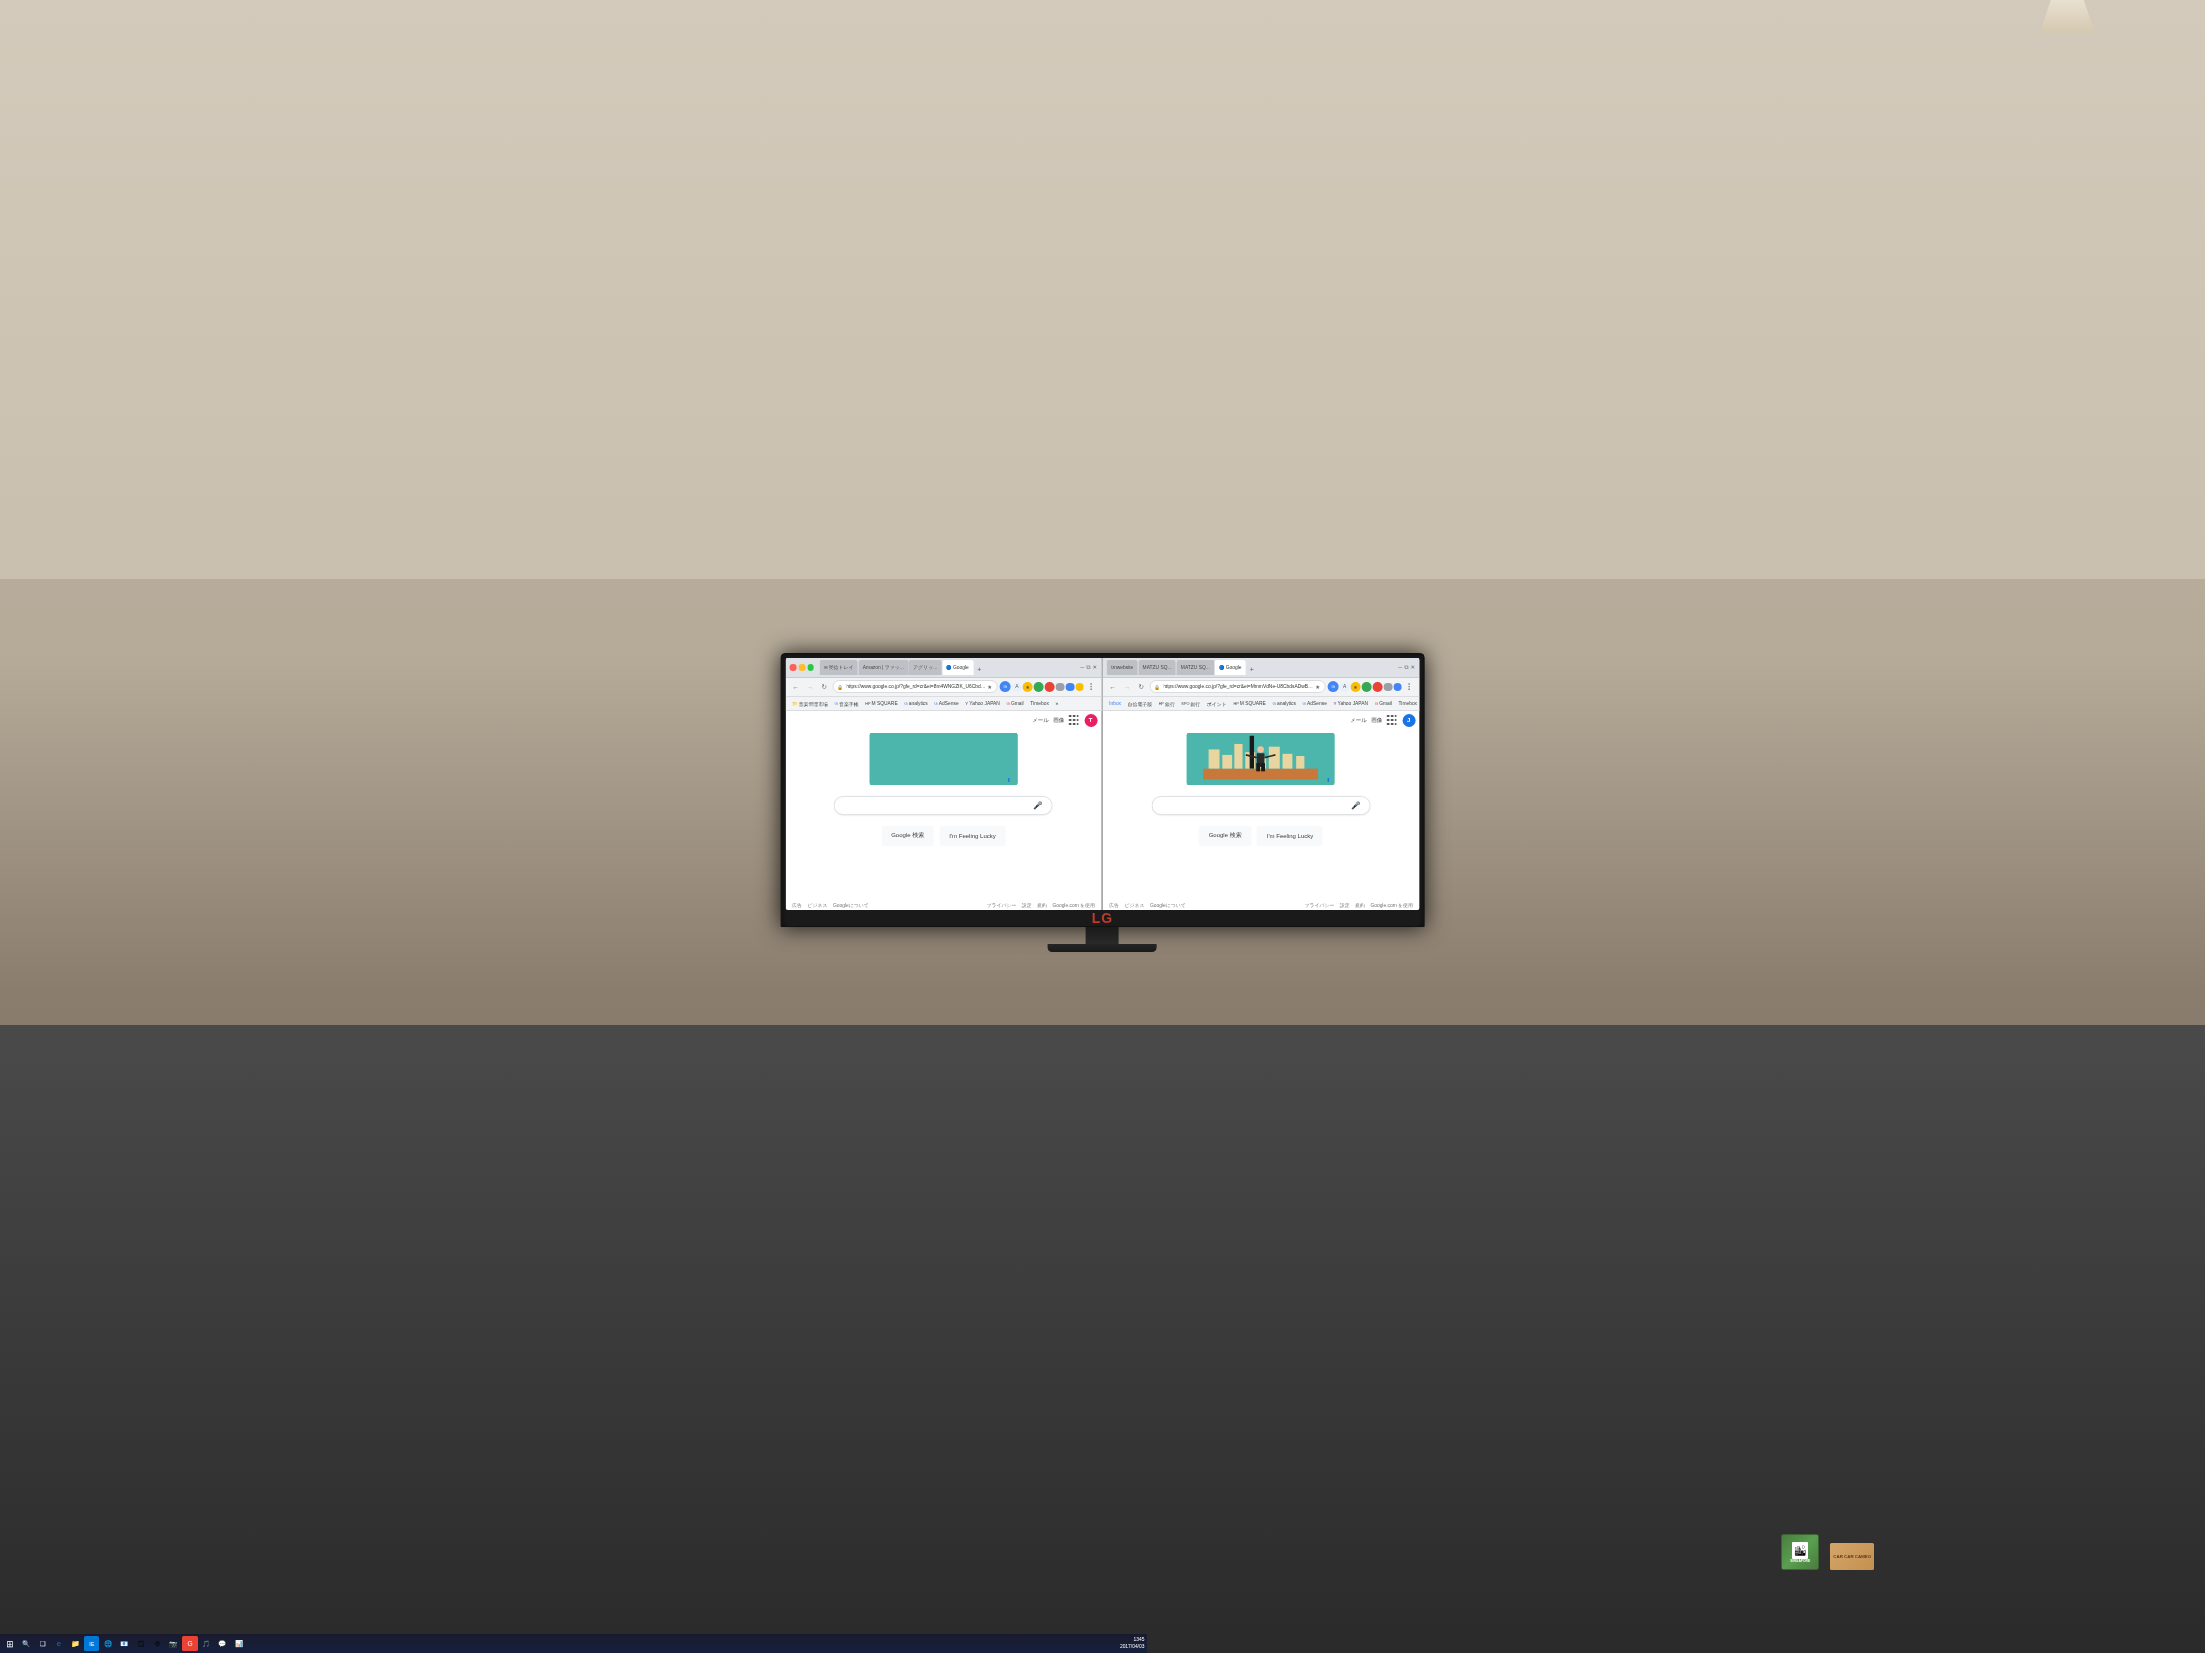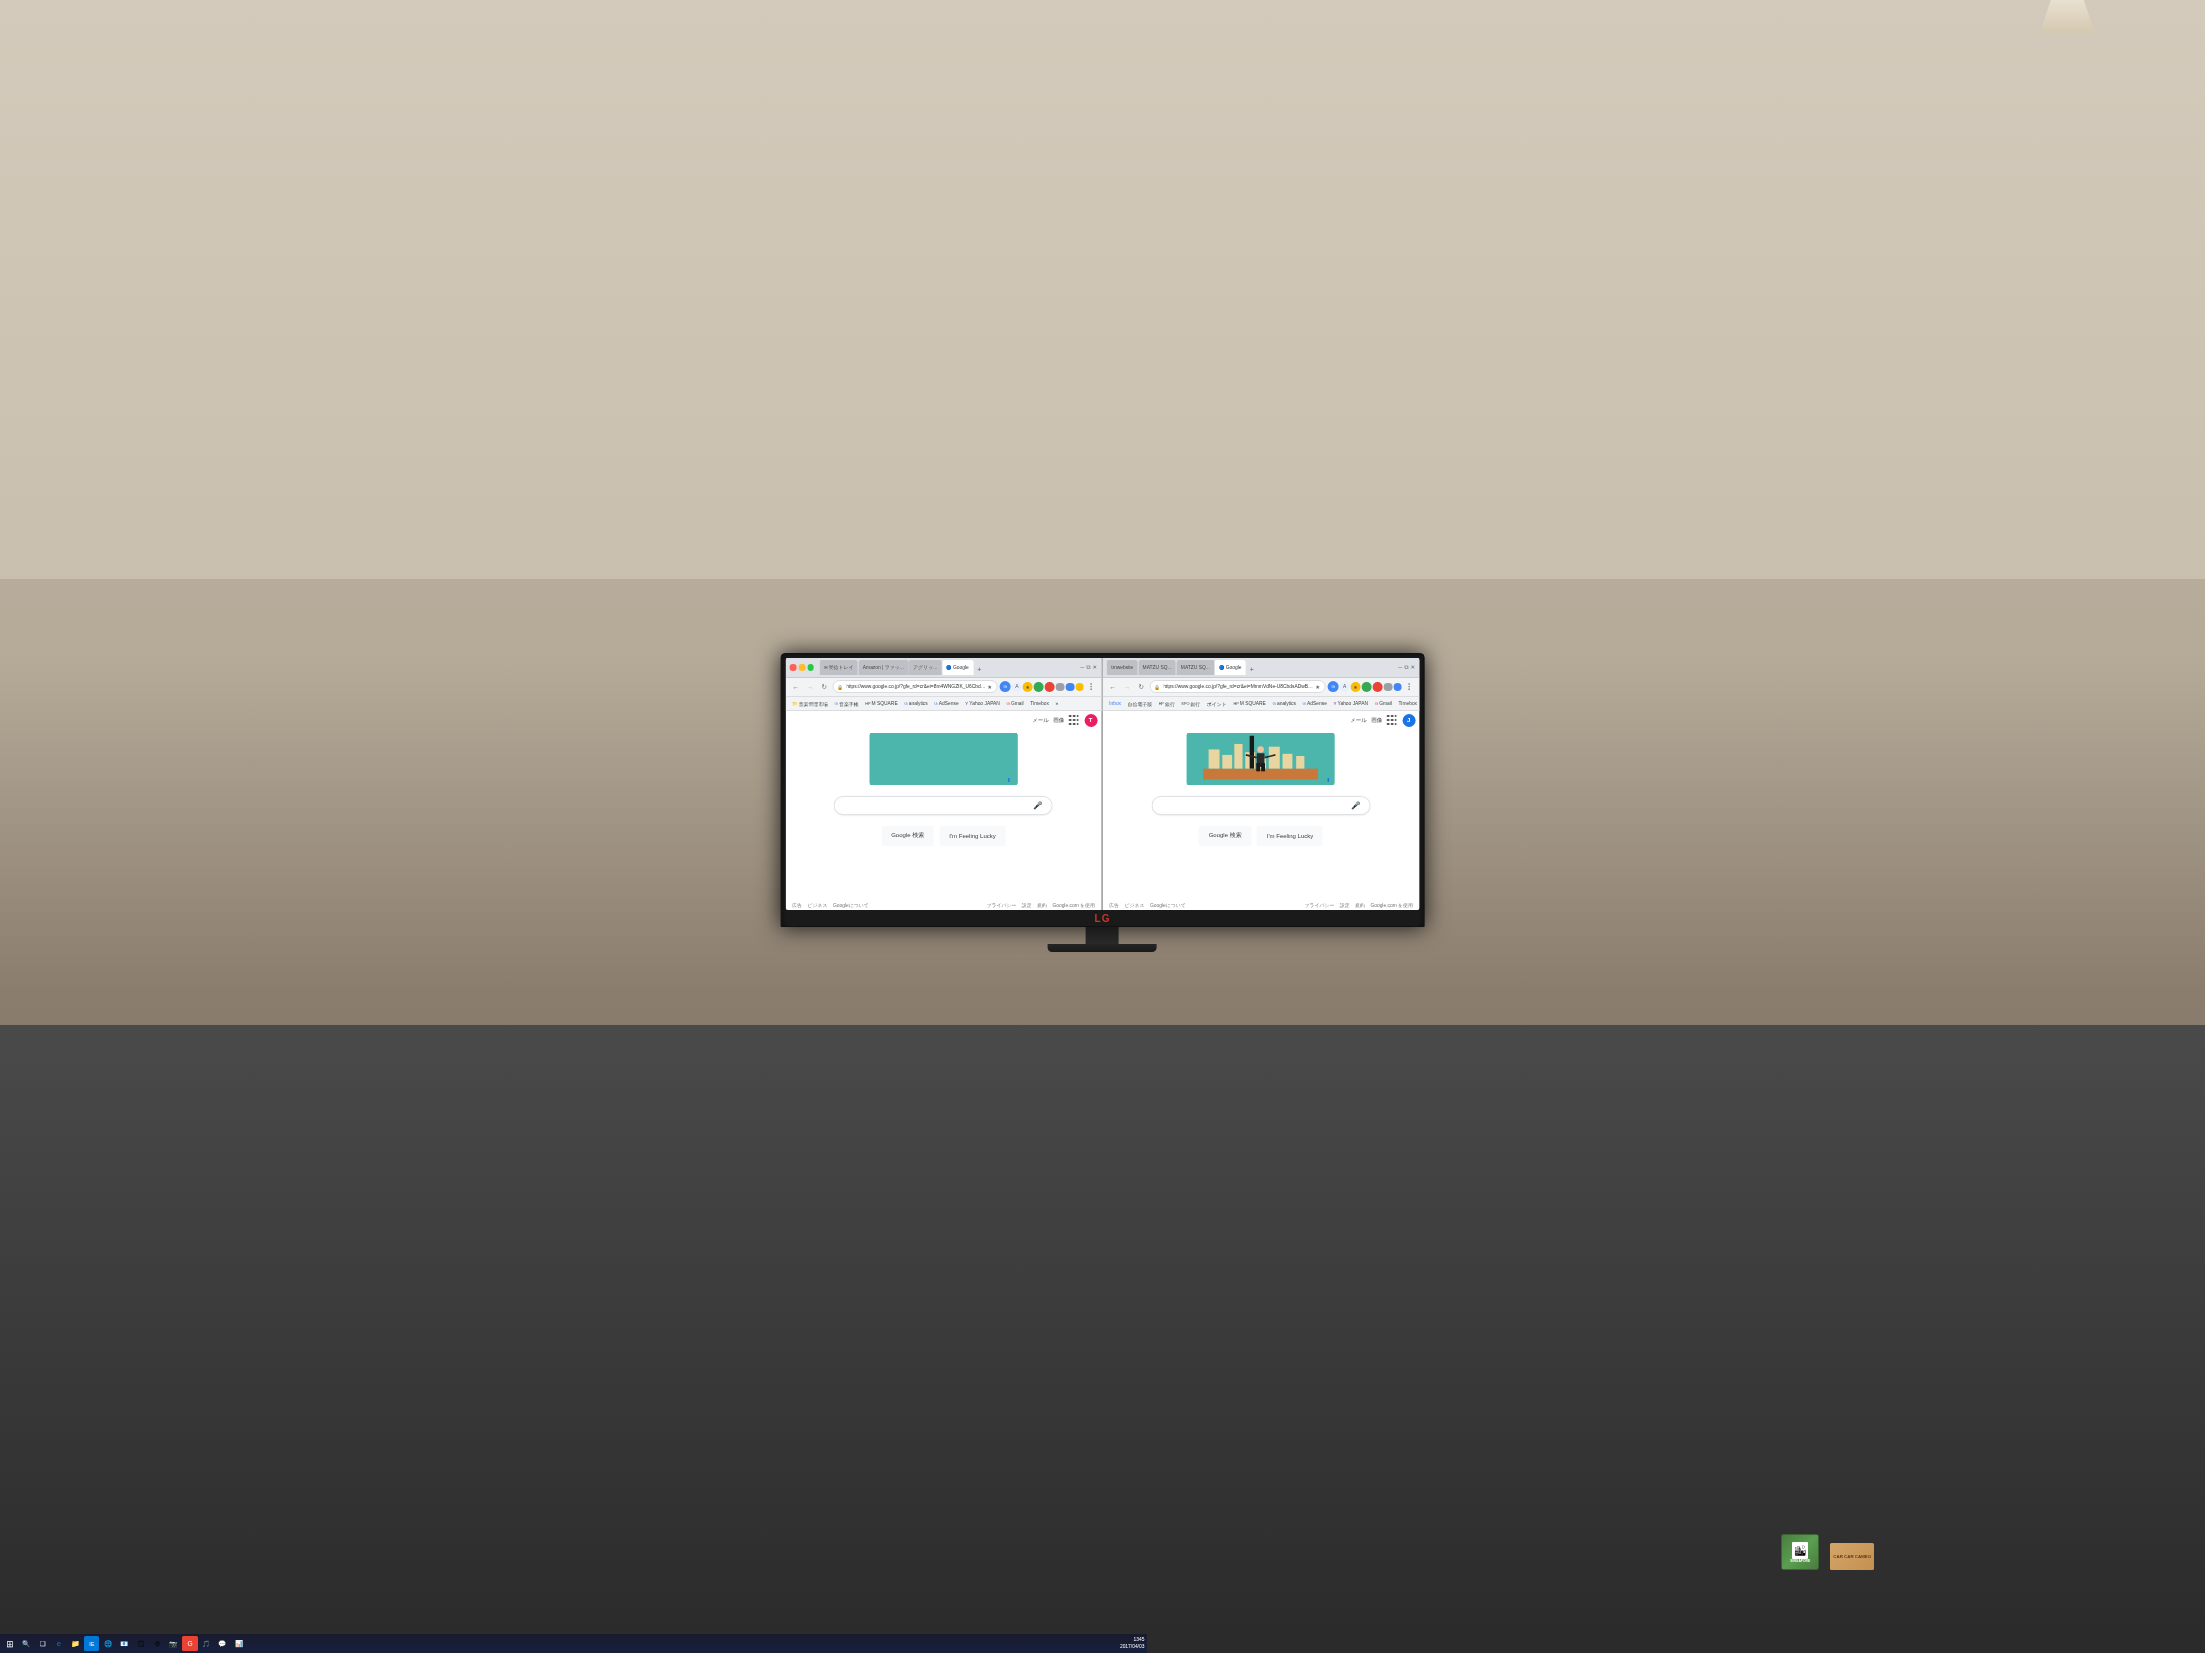--- a/index.html
+++ b/index.html
@@ -395,21 +395,21 @@
       border-radius: 0 0 3.3px 3.3px;
       display: flex;
       align-items: center;
       justify-content: center;
       padding: 2.2px 4.4px;
     }
 
     .lg-logo {
       color: #c0392b;
       font-weight: bold;
-      font-size: 10px;
+      font-size: 14px;
       letter-spacing: 1.1px;
     }
 
     
     .taskbar {
       position: fixed;
       bottom: 0;
       left: 0;
       width: 52%;
       height: 18.6px;

